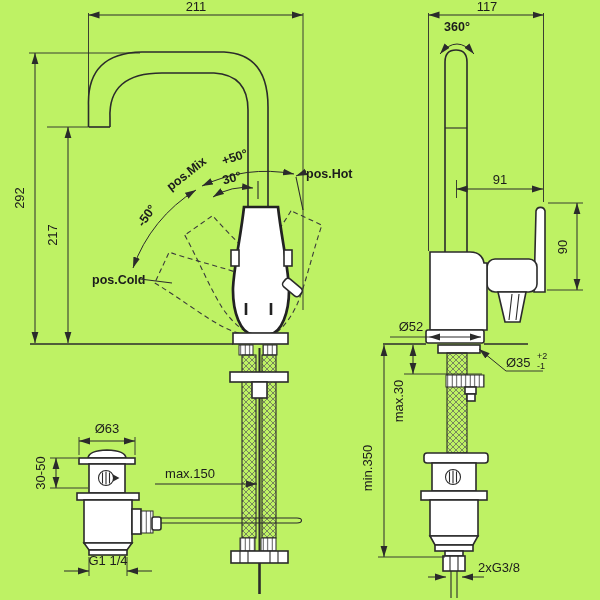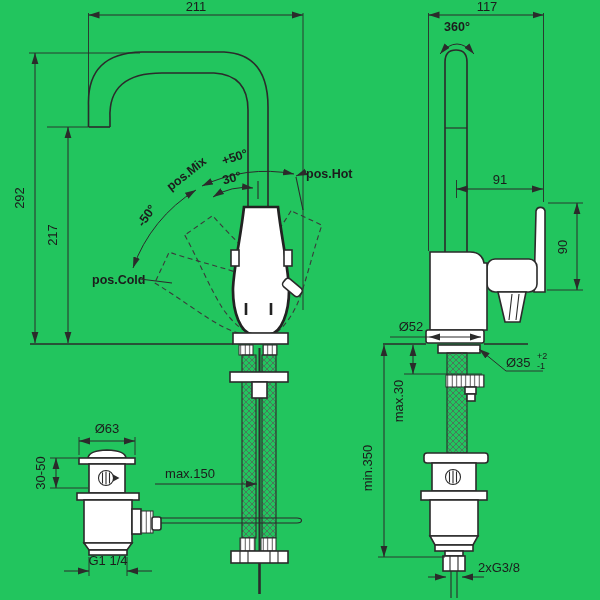--- a/index.html
+++ b/index.html
@@ -1,16 +1,16 @@
 <!DOCTYPE html>
 <html><head>
 <meta charset="utf-8">
 <style>
   html,body{margin:0;padding:0;background:#ffffff;}
-  .stage{width:600px;height:600px;background:#22c55e;position:relative;overflow:hidden;
+  .stage{width:600px;height:600px;background:#bef264;position:relative;overflow:hidden;
          font-family:"Liberation Sans",sans-serif;}
   svg{display:block;}
   .ln{stroke:#2b2b2b;stroke-width:1;fill:none;}
   .ext{stroke:#2b2b2b;stroke-width:0.9;fill:none;}
   .out{stroke:#2b2b2b;stroke-width:1.6;fill:none;}
   .outf{stroke:#2b2b2b;stroke-width:1.6;fill:#ffffff;}
   .thick{stroke:#222222;stroke-width:2.7;fill:#ffffff;}
   .thin{stroke:#2b2b2b;stroke-width:1.1;fill:none;}
   .dash{stroke:#3a3a3a;stroke-width:1.1;fill:none;stroke-dasharray:5 3.5;}
   .dim{font-size:13px;fill:#1c1c1c;}

